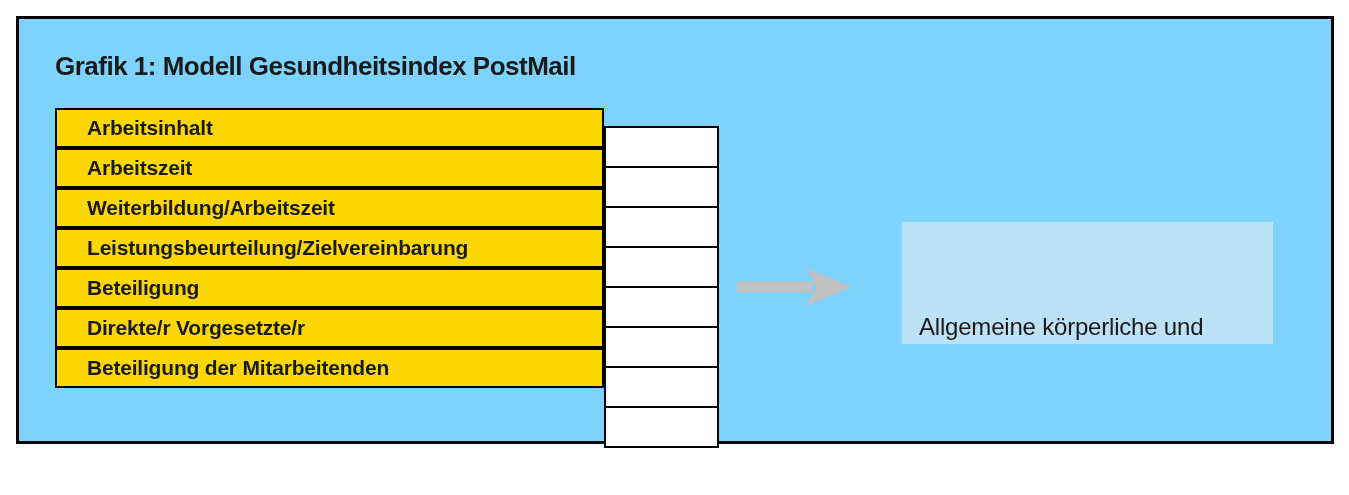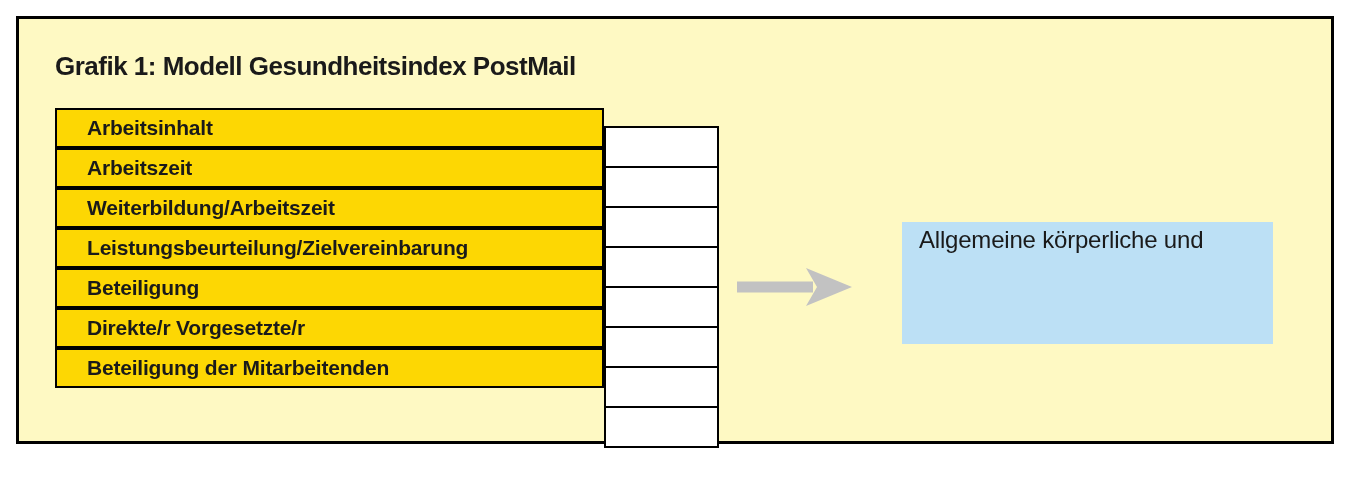--- a/index.html
+++ b/index.html
@@ -11,21 +11,21 @@
   }
   *{margin:0;padding:0;box-sizing:border-box;}
   html,body{background:#ffffff;}
   body{
     width:1349px;height:495px;position:relative;overflow:hidden;
     font-family:"Liberation Sans","DejaVu Sans",sans-serif;
     color:var(--ink);
   }
   .frame{
     position:absolute;left:16px;top:16px;width:1318px;height:428px;
-    border:3px solid var(--line);background:#fef9c3;
+    border:3px solid var(--line);background:#7dd3fc;
   }
   .title{
     position:absolute;left:36px;top:32px;
     font-size:26px;font-weight:bold;letter-spacing:-0.5px;
     white-space:nowrap;color:var(--ink);
   }
   .factor-list{
     position:absolute;left:36px;top:89px;width:549px;font-weight:bold;
   }
   .factor-row{
@@ -47,21 +47,21 @@
     width:100%;height:40px;background:#ffffff;
     border-bottom:2px solid var(--line);
   }
   .score-cell:last-child{height:38px;border-bottom:none;}
   .arrow-wrap{
     position:absolute;left:718px;top:248px;width:116px;height:40px;
   }
   .result-box{
     position:absolute;left:883px;top:203px;width:371px;height:122px;
     background:var(--blue);
-    display:flex;flex-direction:column;justify-content:space-between;
+    display:flex;flex-direction:column;justify-content:flex-end;
     padding-left:17px;
   }
   .result-line{
     font-size:24px;line-height:35px;letter-spacing:-0.2px;
     color:var(--ink);white-space:nowrap;
   }
 </style>
 </head>
 <body>
 

